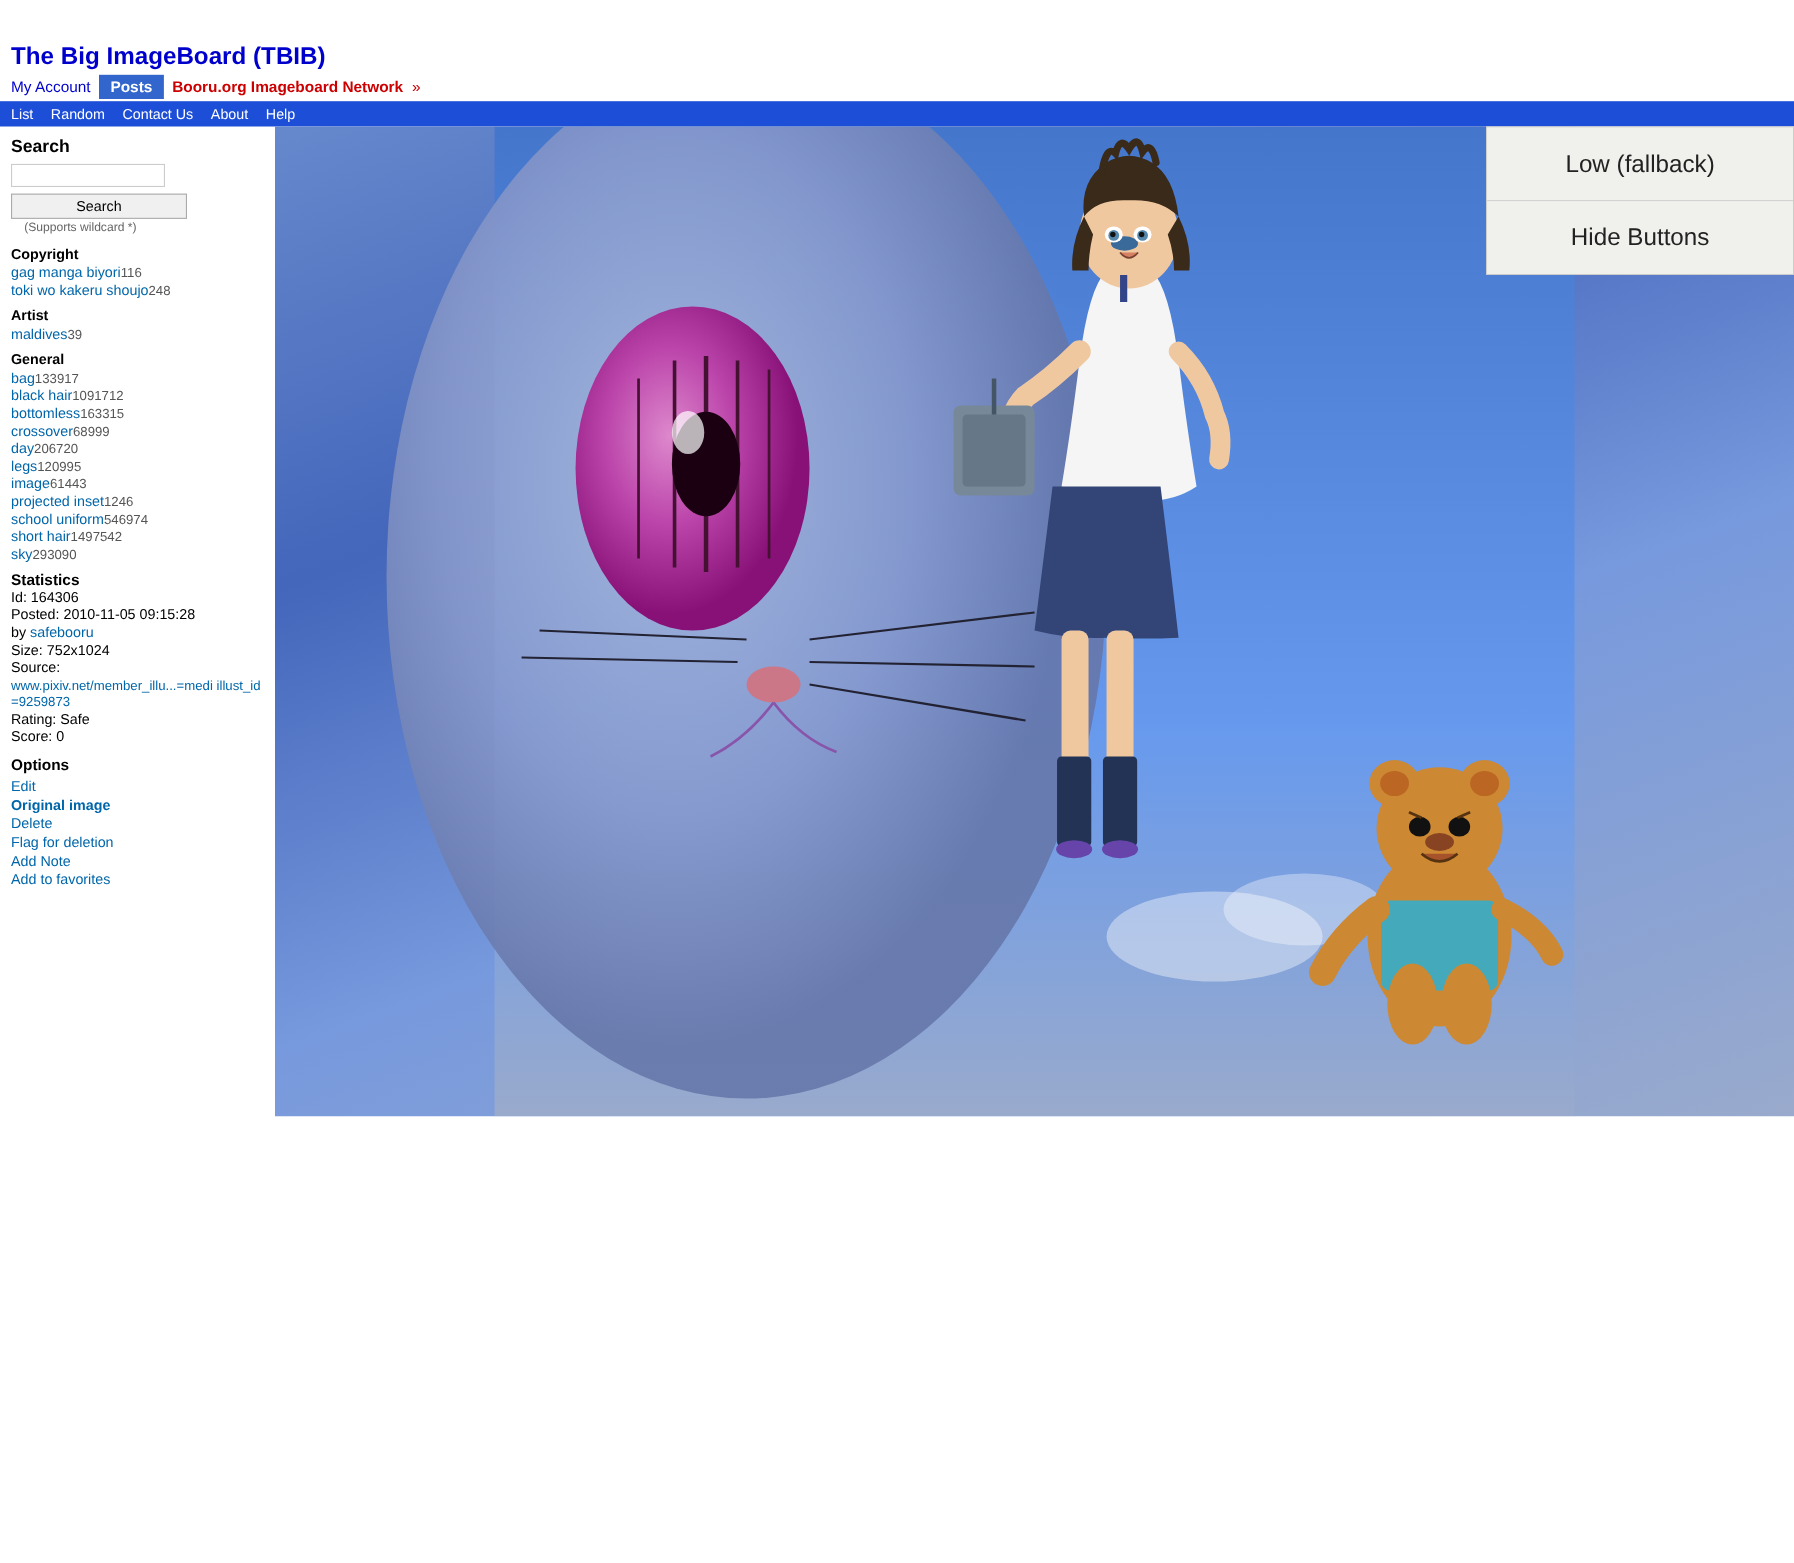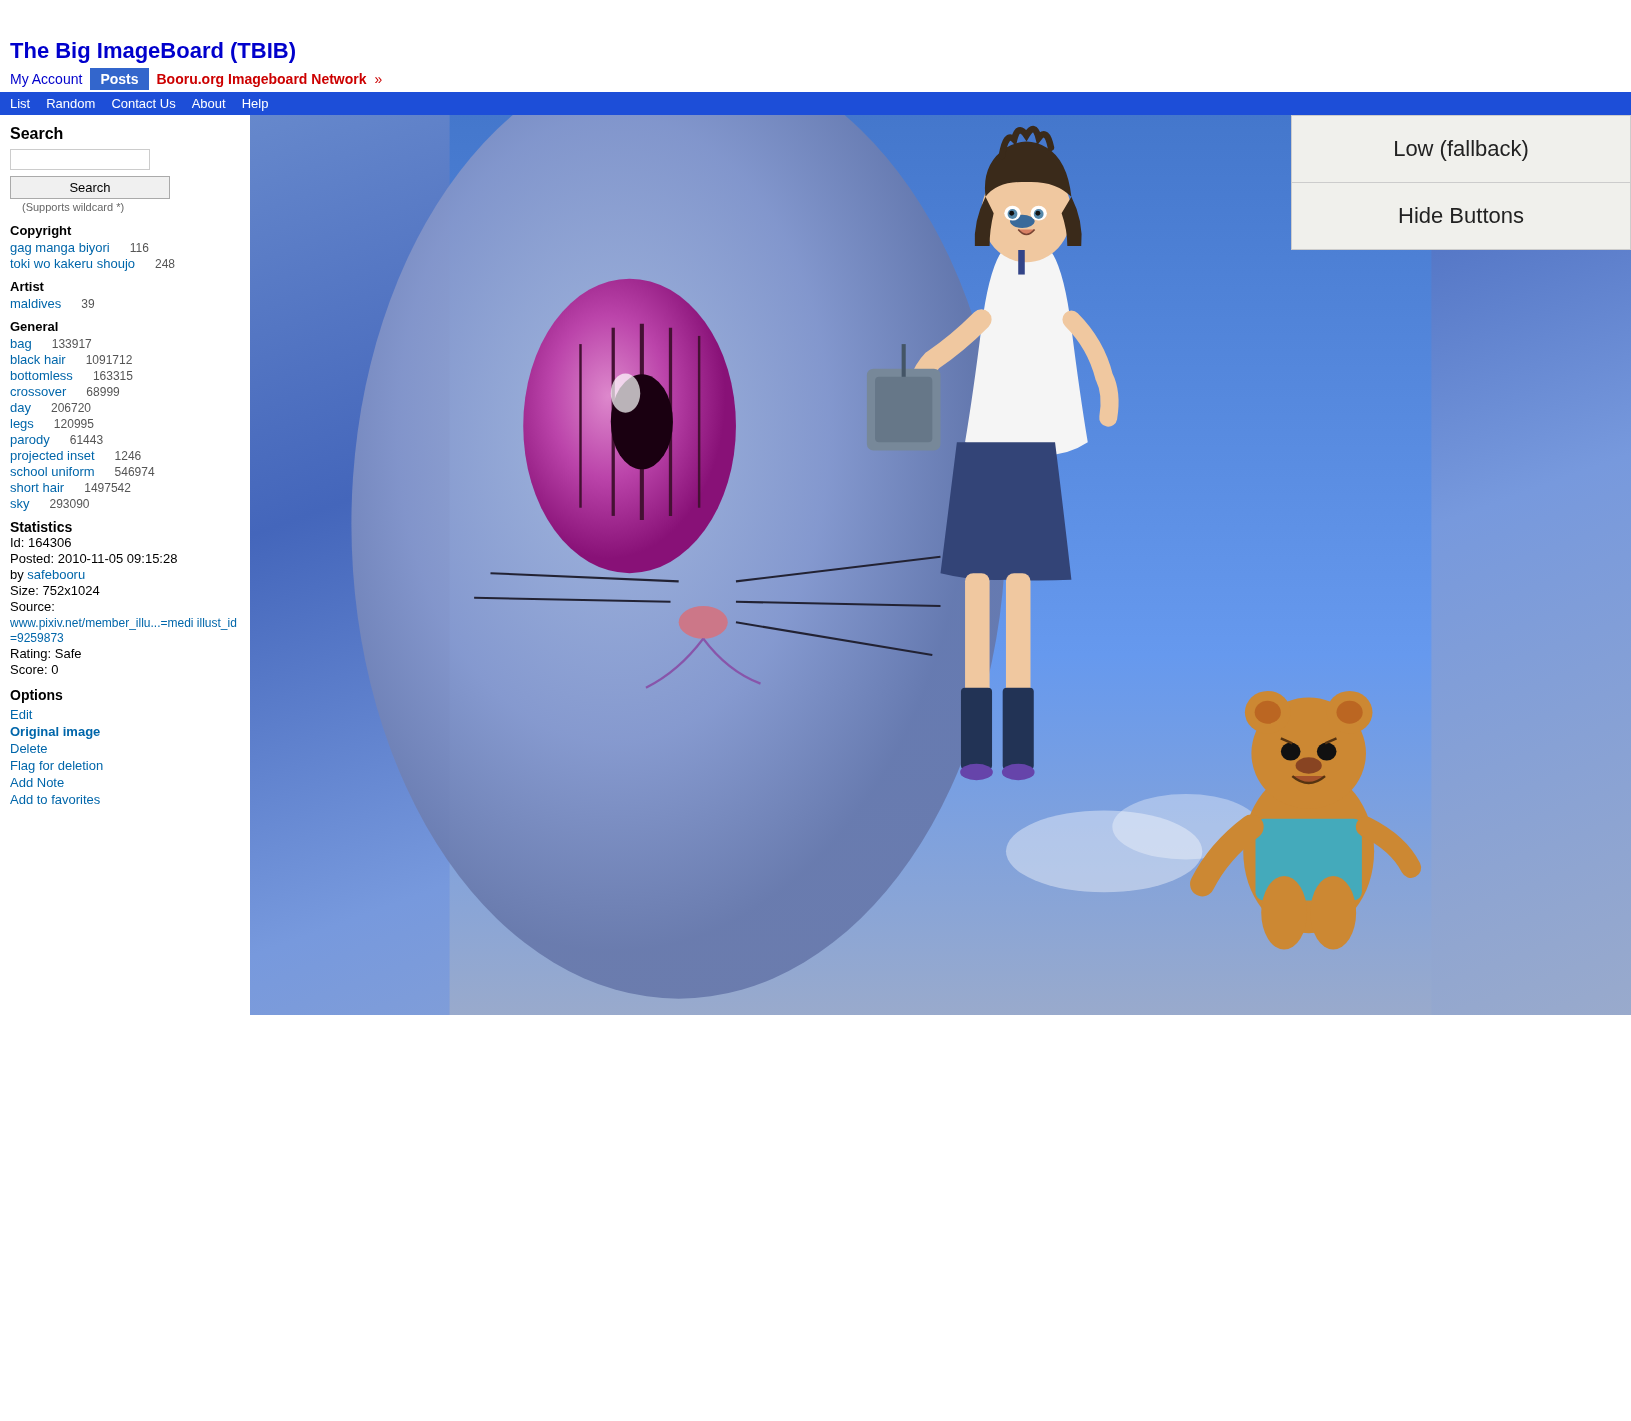--- a/index.html
+++ b/index.html
@@ -22,41 +22,41 @@
     #sidebar { width: 250px; min-width: 250px; padding: 10px; }
 
     #search-section { margin-bottom: 10px; }
     #search-heading { font-size: 16px; font-weight: bold; margin-bottom: 6px; }
     #search-input { width: 140px; border: 1px solid #ccc; padding: 2px 4px; font-size: 13px; }
     #search-button { display: block; width: 160px; margin-top: 6px; padding: 3px; border: 1px solid #aaa; background: #f0f0f0; cursor: pointer; font-size: 13px; }
     #wildcard-note { font-size: 11px; color: #666; margin-top: 2px; margin-left: 12px; }
 
     .tag-section { margin-bottom: 8px; }
     .tag-section-heading { font-weight: bold; font-size: 13px; margin-bottom: 2px; }
-    .tag-line { display: flex; align-items: baseline; gap: 20px; margin-bottom: 1px; }
+    .tag-line { display: flex; align-items: baseline; gap: 0; margin-bottom: 1px; }
     .tag-link { color: #0066aa; text-decoration: none; font-size: 13px; }
     .tag-count { color: #555; font-size: 12px; }
 
     #statistics-section { margin-bottom: 10px; }
     #statistics-heading { font-weight: bold; font-size: 14px; margin-bottom: 0; }
     .stat-line { font-size: 13px; margin-bottom: 1px; }
     .stat-link { color: #0066aa; text-decoration: none; margin-top: 12px; }
     .source-link { color: #0066aa; text-decoration: none; font-size: 12px; word-break: break-all; }
 
     #options-section { margin-bottom: 10px; }
     #options-heading { font-weight: bold; font-size: 14px; margin-bottom: 4px; }
     .option-link { display: block; color: #0066aa; text-decoration: none; font-size: 13px; margin-bottom: 2px; }
     .option-link.bold { font-weight: bold; }
 
     #content-area { flex: 1; position: relative; }
 
     #anime-image { width: 100%; height: 900px; background: linear-gradient(160deg, #6688cc 0%, #4466bb 30%, #7799dd 60%, #99aacc 100%); position: relative; overflow: hidden; }
 
     
-    #overlay-buttons { position: absolute; top: 0; right: 0; width: 340px; background: #f5f5f0; border: 1px solid #ccc; z-index: 10; }
+    #overlay-buttons { position: absolute; top: 0; right: 0; width: 280px; background: #f5f5f0; border: 1px solid #ccc; z-index: 10; }
     .overlay-btn { display: block; width: 100%; padding: 20px; font-size: 22px; text-align: center; border: none; border-bottom: 1px solid #ccc; background: #f0f0ec; cursor: pointer; color: #222; }
     .overlay-btn:last-child { border-bottom: none; }
     .overlay-btn.high { font-size: 22px; }
     .overlay-btn.hide { font-size: 22px; }
   </style>
 </head>
 <body>
 
 <div id="header">
   <a id="site-title" href="#">The Big ImageBoard (TBIB)</a>
@@ -129,21 +129,21 @@
       </div>
       <div class="tag-line">
         <a class="tag-link" href="#">day</a>
         <span class="tag-count">206720</span>
       </div>
       <div class="tag-line">
         <a class="tag-link" href="#">legs</a>
         <span class="tag-count">120995</span>
       </div>
       <div class="tag-line">
-        <a class="tag-link" href="#">parody</a>
+        <a class="tag-link" href="#">image</a>
         <span class="tag-count">61443</span>
       </div>
       <div class="tag-line">
         <a class="tag-link" href="#">projected inset</a>
         <span class="tag-count">1246</span>
       </div>
       <div class="tag-line">
         <a class="tag-link" href="#">school uniform</a>
         <span class="tag-count">546974</span>
       </div>

